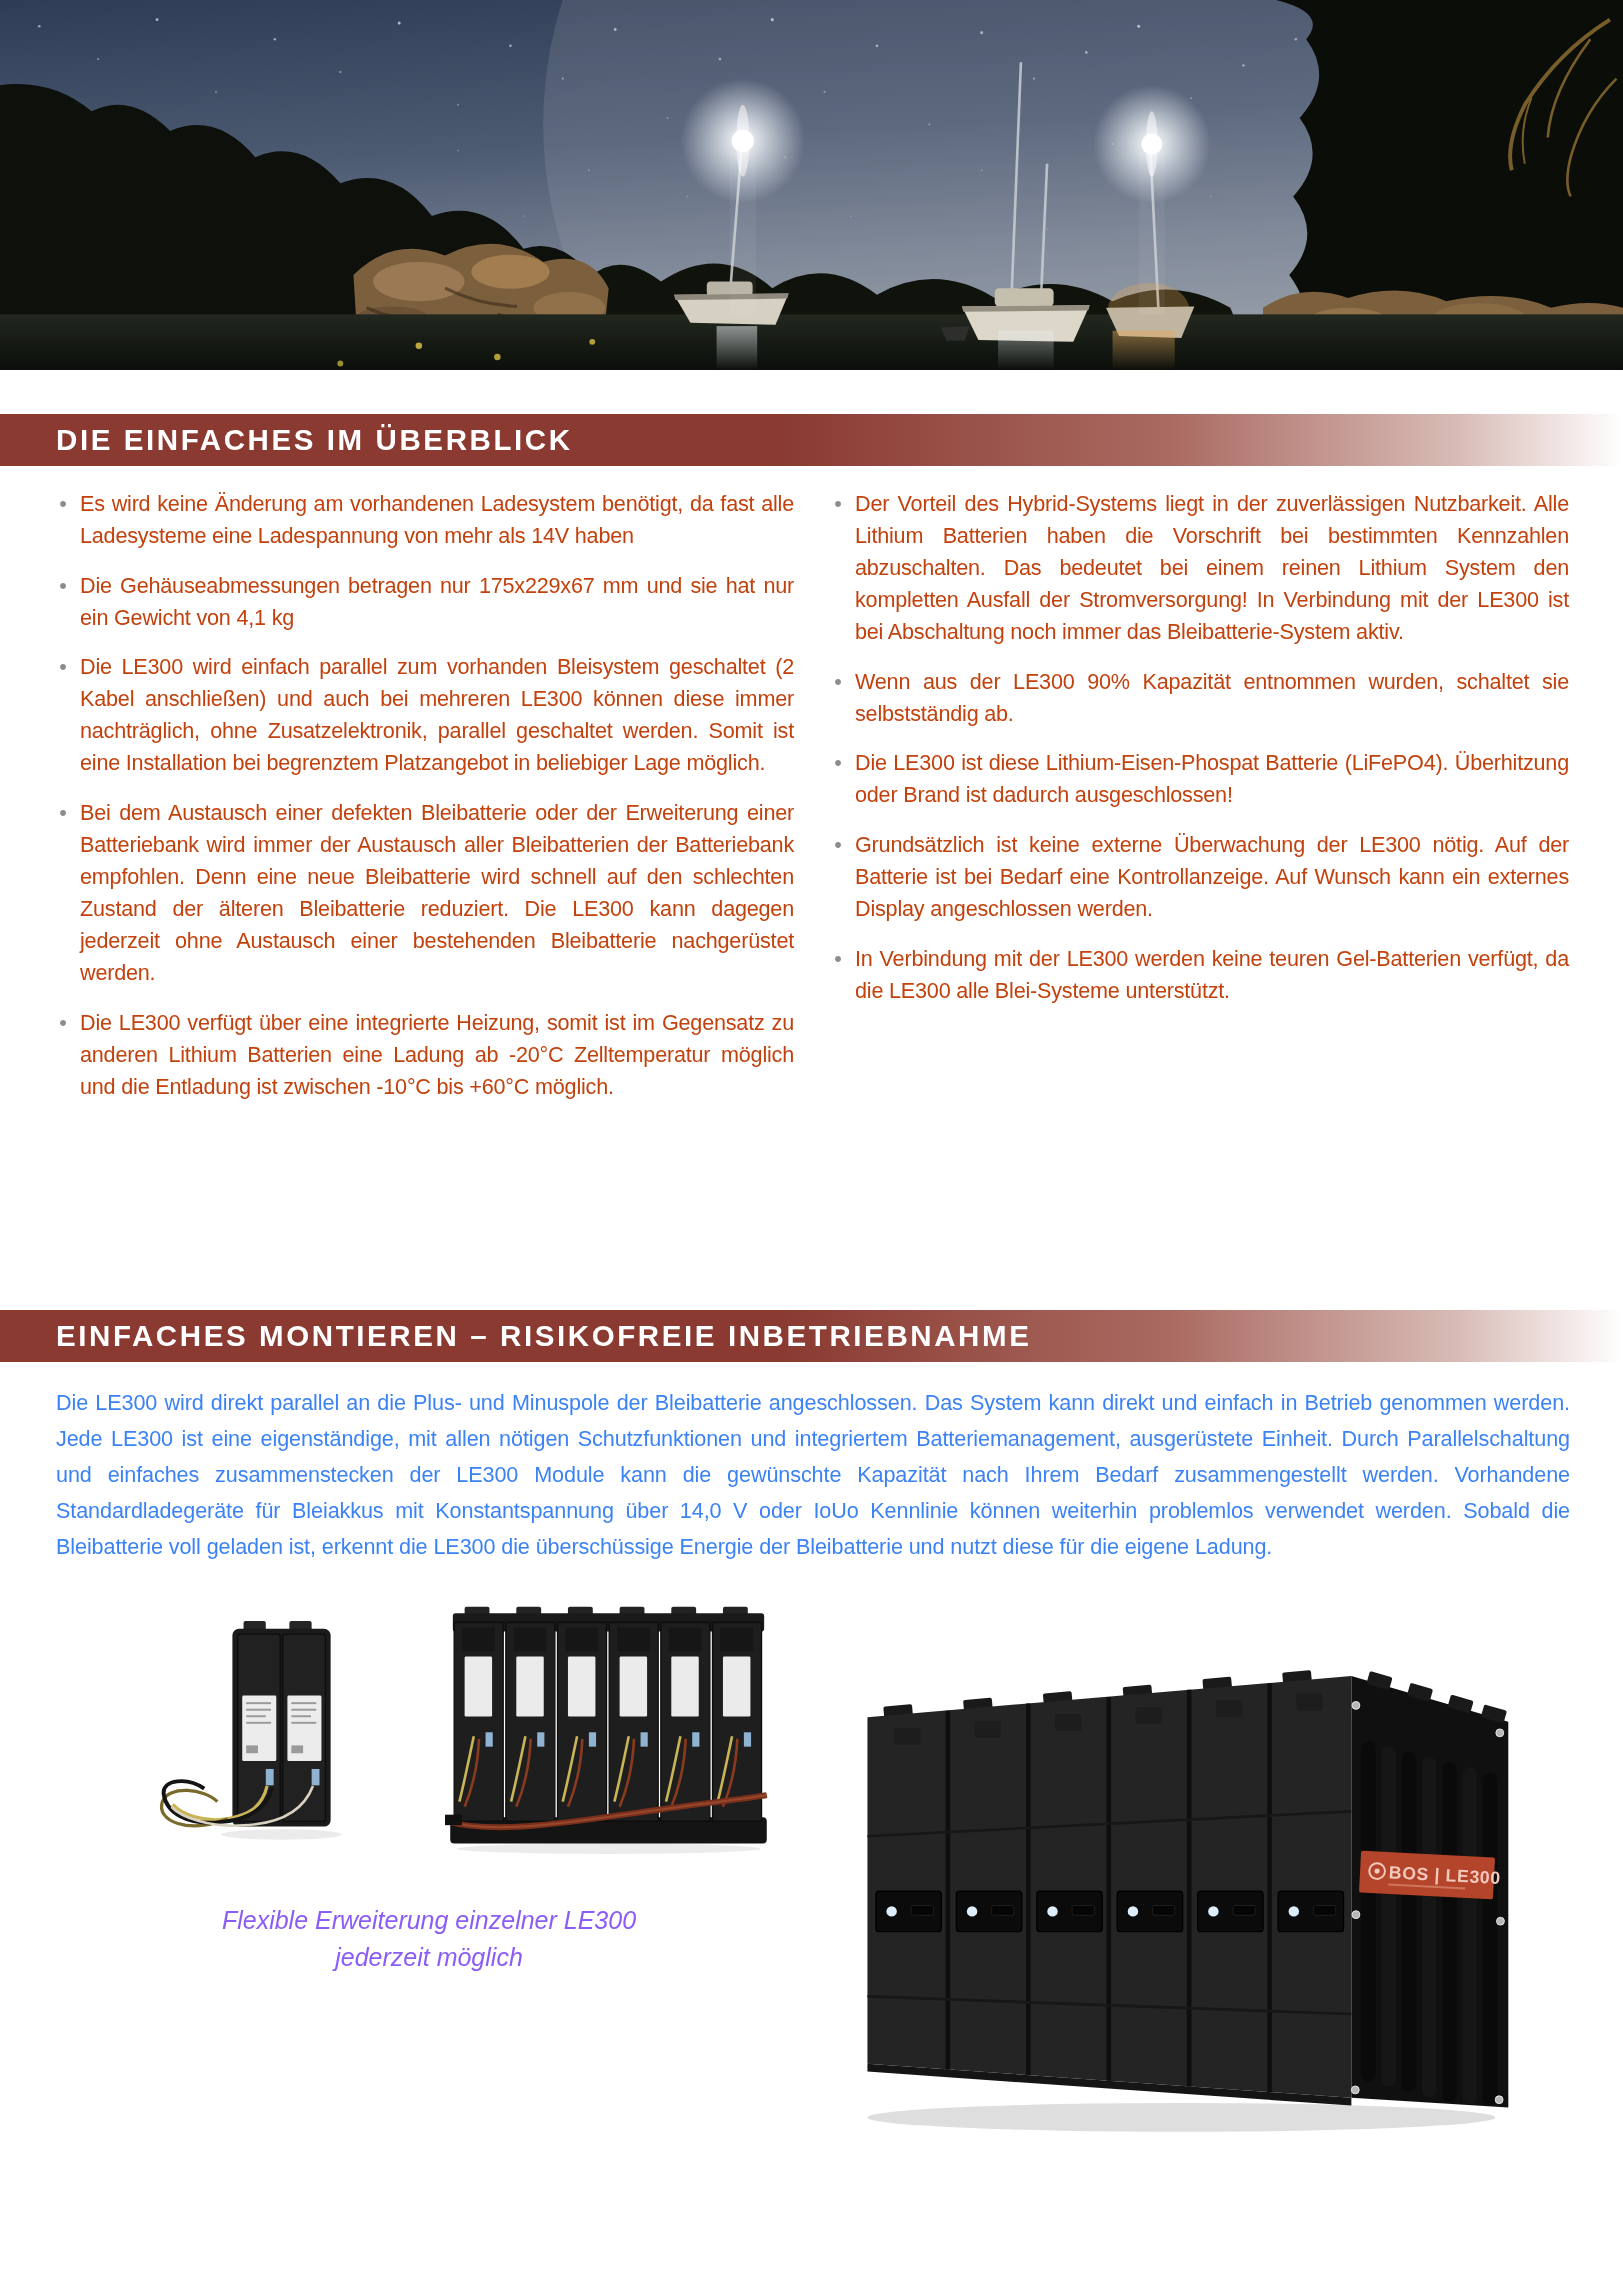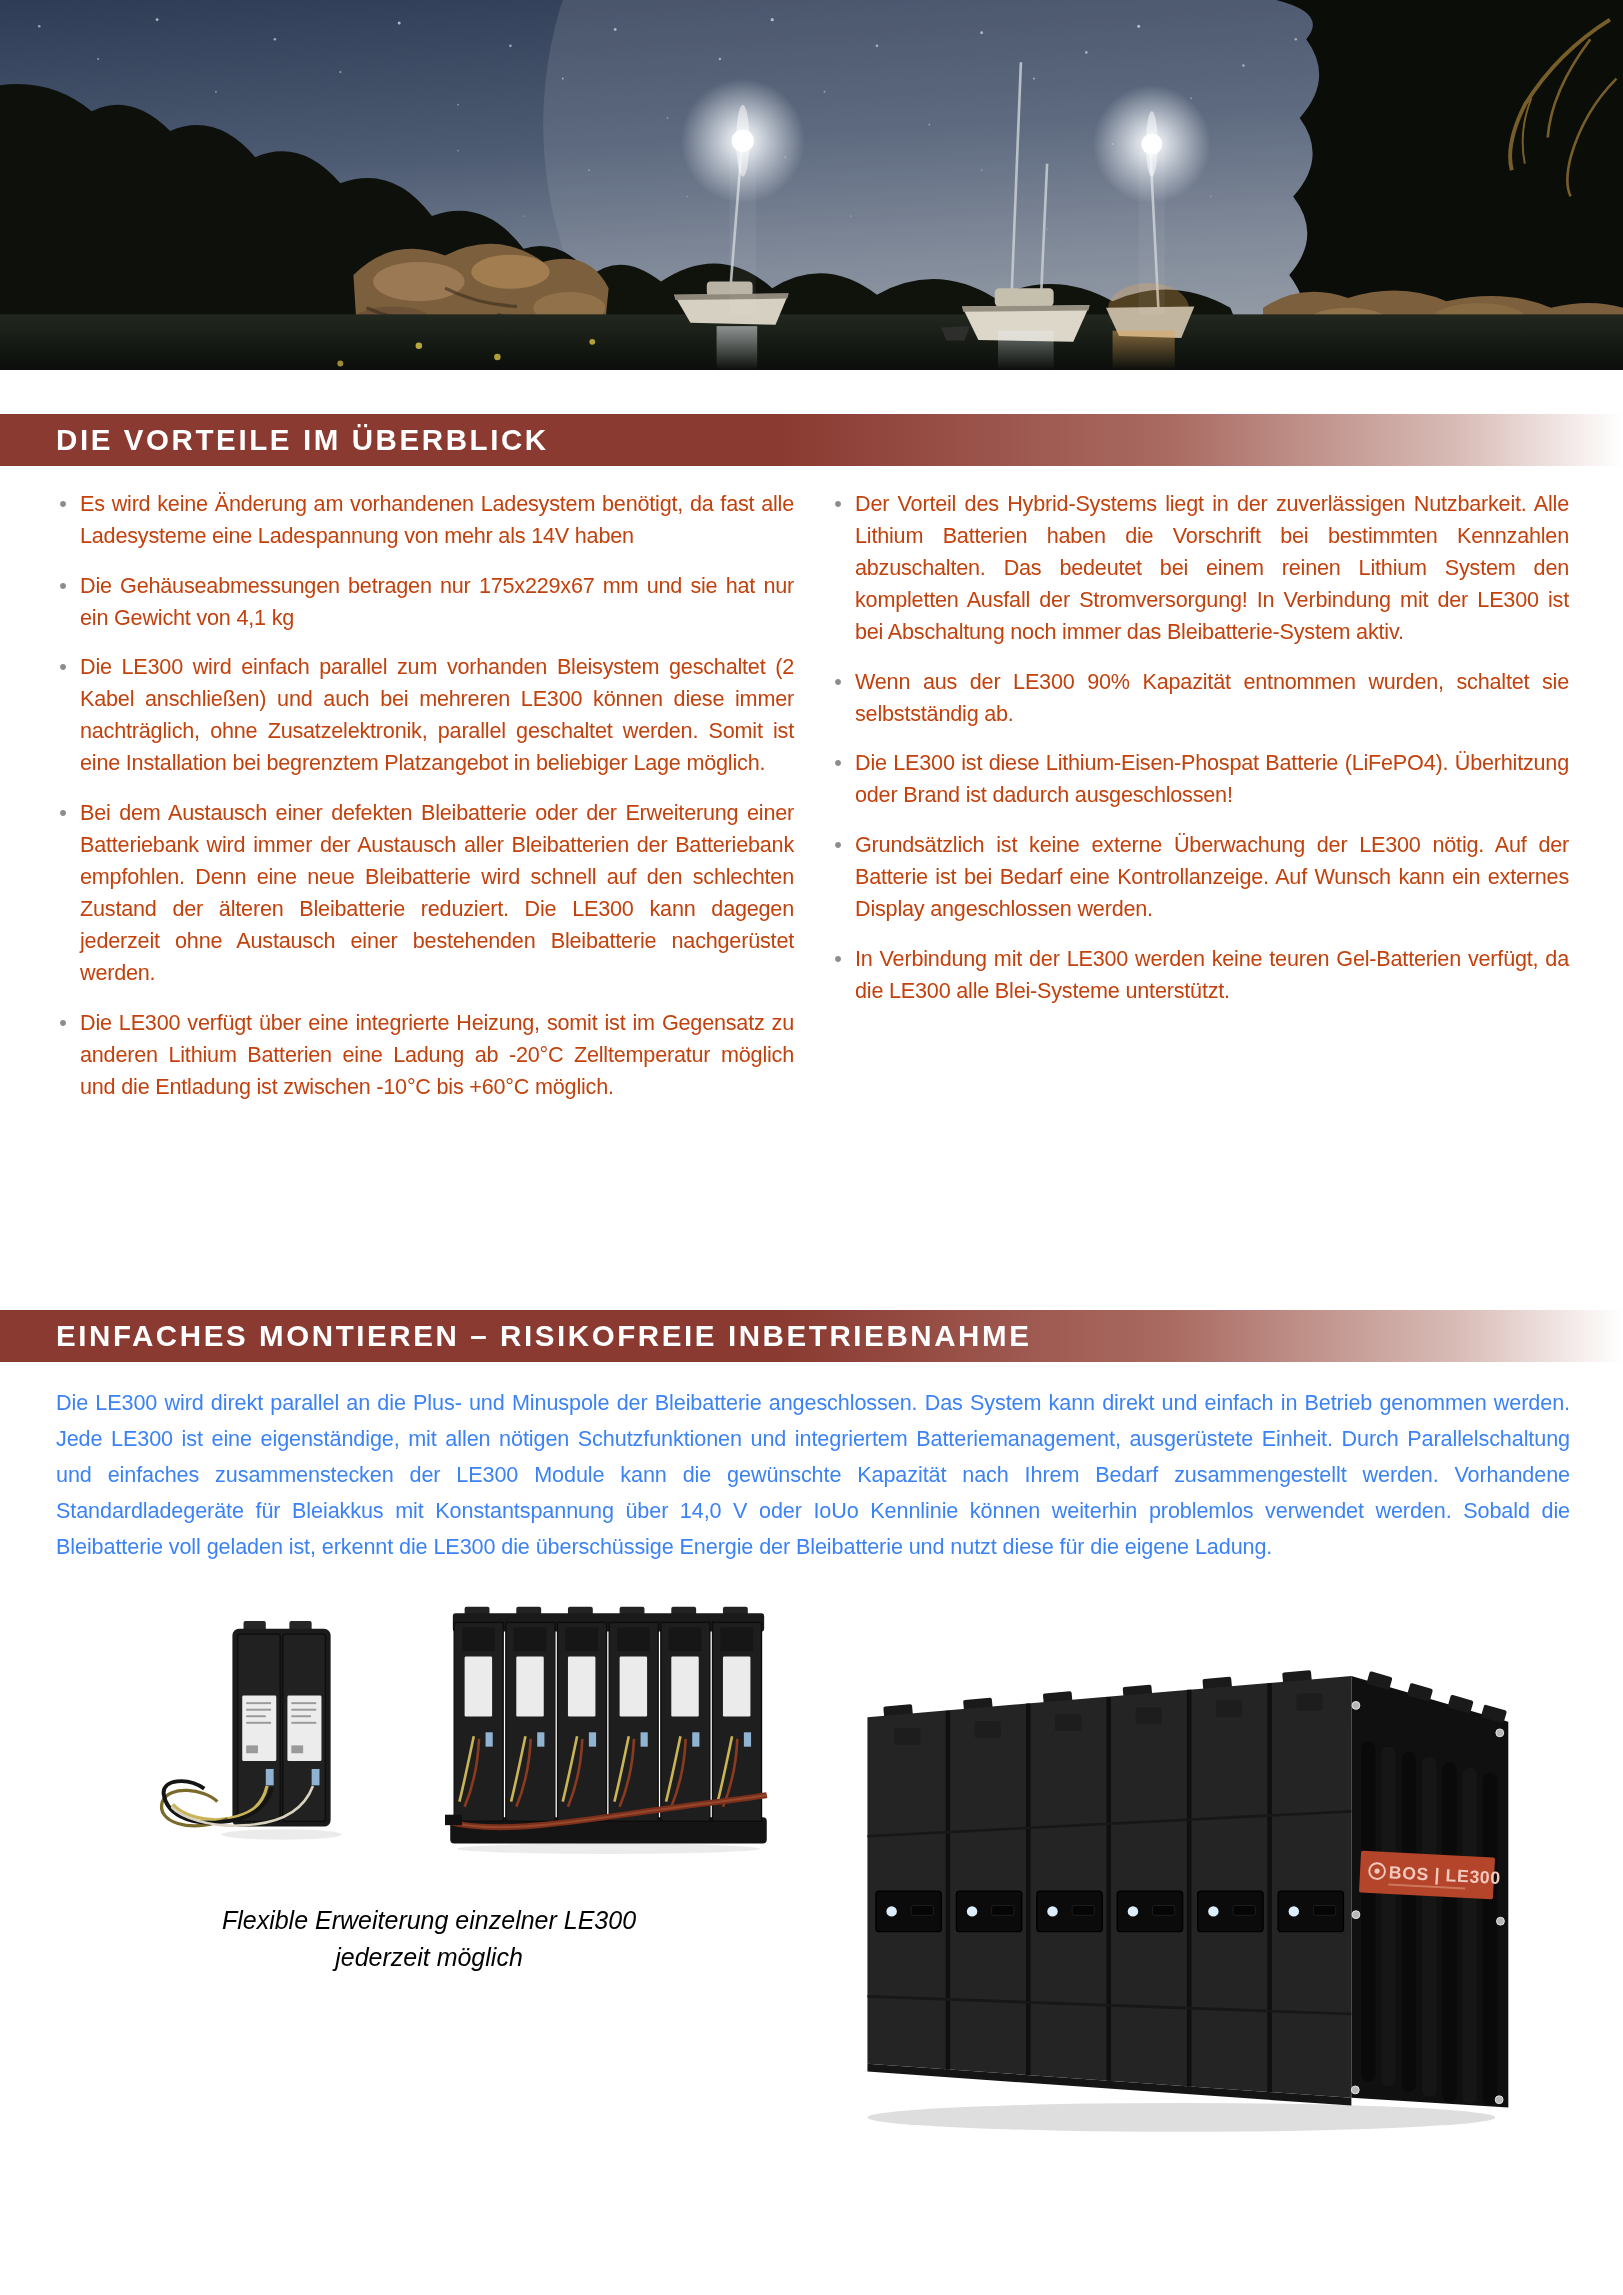--- a/index.html
+++ b/index.html
@@ -38,21 +38,21 @@
     position:absolute;top:1385px;left:56px;width:1514px;
     font-size:21.6px;line-height:36px;letter-spacing:-0.1px;
     color:#3b82f6;text-align:justify;hyphens:auto;margin:0;
   }
   .fig{position:absolute;}
   .fig-single{left:144px;top:1617px;width:203px;height:226px;}
   .fig-bank{left:445px;top:1604px;width:327px;height:252px;}
   .fig-pack{left:844px;top:1640px;width:691px;height:497px;}
   .figure-caption{
     position:absolute;top:1902px;left:167px;width:524px;
-    text-align:center;font-style:italic;color:#000000;
+    text-align:center;font-style:italic;color:#8b5cf6;
     font-size:25px;line-height:37px;
   }
 </style>
 </head>
 <body>
 
 <div class="hero">
 <svg width="1623" height="370" viewBox="0 0 2480 565" preserveAspectRatio="none">
   <defs>
     <linearGradient id="sky" x1="0" y1="0" x2="0.25" y2="1">
@@ -201,21 +201,21 @@
       <circle cx="640" cy="528" r="5" opacity=".85"></circle>
       <circle cx="760" cy="545" r="5" opacity=".8"></circle>
       <circle cx="905" cy="522" r="4.5" opacity=".8"></circle>
       <circle cx="520" cy="555" r="4.5" opacity=".7"></circle>
     </g>
   </g>
 </svg>
 </div>
 
 <div class="section-bar bar-1">
-  <div class="section-title">DIE VORTEILE IM ÜBERBLICK</div>
+  <div class="section-title">DIE EINFACHES IM ÜBERBLICK</div>
 </div>
 
 <div class="columns">
   <div class="col">
     <ul class="advantages">
       <li>Es wird keine Änderung am vorhandenen Ladesystem benötigt, da fast alle Ladesysteme eine Ladespannung von mehr als 14V haben</li>
       <li>Die Gehäuseabmessungen betragen nur 175x229x67 mm und sie hat nur ein Gewicht von 4,1 kg</li>
       <li>Die LE300 wird einfach parallel zum vorhanden Bleisystem geschaltet (2 Kabel anschließen) und auch bei mehreren LE300 können diese immer nachträglich, ohne Zusatzelektronik, parallel geschaltet werden. Somit ist eine Installation bei begrenztem Platzangebot in beliebiger Lage möglich.</li>
       <li>Bei dem Austausch einer defekten Bleibatterie oder der Erweiterung einer Batteriebank wird immer der Austausch aller Bleibatterien der Batteriebank empfohlen. Denn eine neue Bleibatterie wird schnell auf den schlechten Zustand der älteren Bleibatterie reduziert. Die LE300 kann dagegen jederzeit ohne Austausch einer bestehenden Bleibatterie nachgerüstet werden.</li>
       <li>Die LE300 verfügt über eine integrierte Heizung, somit ist im Gegensatz zu anderen Lithium Batterien eine Ladung ab -20°C Zelltemperatur möglich und die Entladung ist zwischen -10°C bis +60°C möglich.</li>

